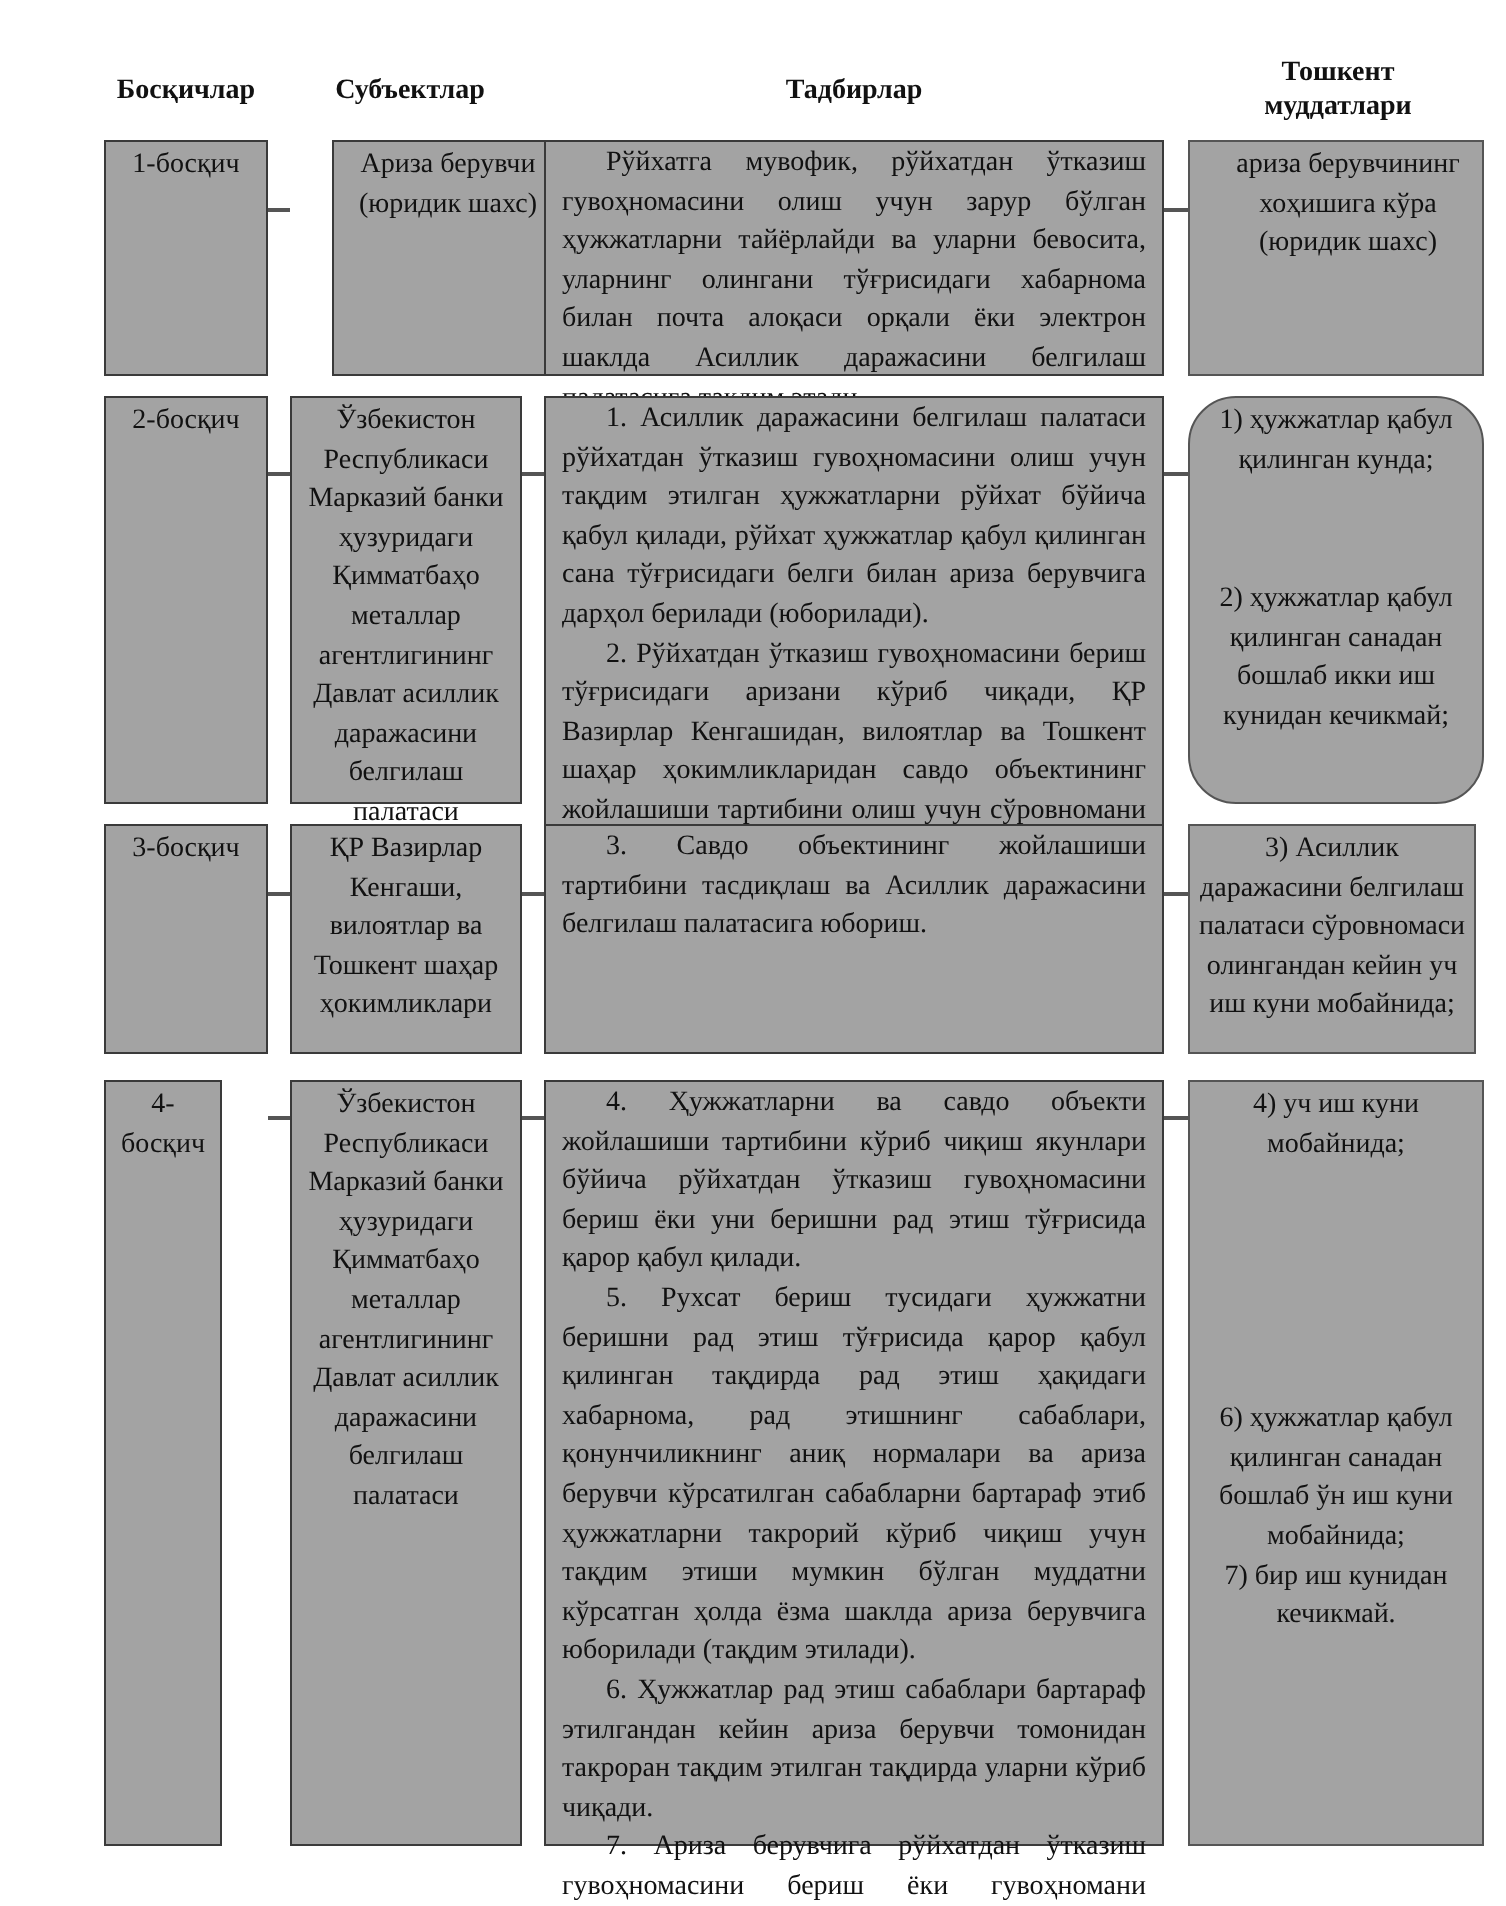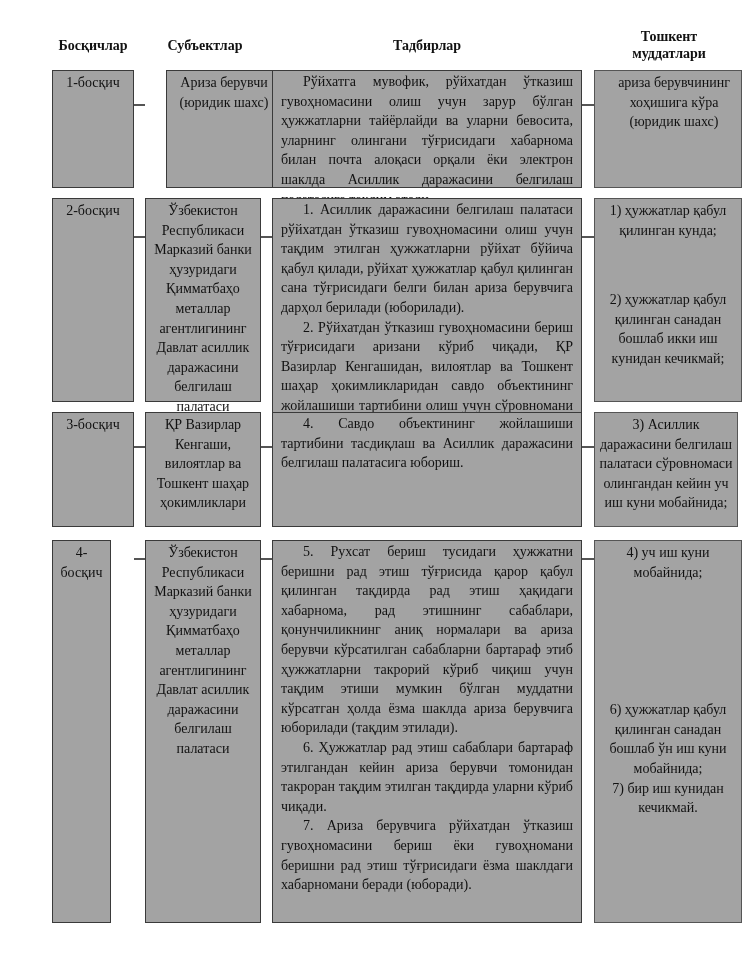--- a/index.html
+++ b/index.html
@@ -53,57 +53,58 @@
   <div class="box c" style="left:52px; top:198px; width:82px; height:204px;">
     <span>2-босқич</span>
   </div>
   <div class="box c" style="left:145px; top:198px; width:116px; height:204px;">
     <span>Ўзбекистон Республикаси Марказий банки ҳузуридаги Қимматбаҳо металлар агентлигининг Давлат асиллик даражасини белгилаш палатаси</span>
   </div>
   <div class="box j" style="left:272px; top:198px; width:310px; height:231px;">
     <p>1. Асиллик даражасини белгилаш палатаси рўйхатдан ўтказиш гувоҳномасини олиш учун тақдим этилган ҳужжатларни рўйхат бўйича қабул қилади, рўйхат ҳужжатлар қабул қилинган сана тўғрисидаги белги билан ариза берувчига дарҳол берилади (юборилади).</p>
     <p>2. Рўйхатдан ўтказиш гувоҳномасини бериш тўғрисидаги аризани кўриб чиқади, ҚР Вазирлар Кенгашидан, вилоятлар ва Тошкент шаҳар ҳокимликларидан савдо объектининг жойлашиши тартибини олиш учун сўровномани тайёрлайди, уларга юборади.</p>
   </div>
-  <div class="box c thin" style="left:594px; top:198px; width:148px; height:204px;">
+  <div class="box c thin" style="left:594px; top:198px; width:148px; height:204px;border-radius:24px;">
     <span class="gap">1) ҳужжатлар қабул қилинган кунда;</span>
     <span class="gap" style="margin-top:50px;">2) ҳужжатлар қабул қилинган санадан бошлаб икки иш кунидан кечикмай;</span>
   </div>
 </div>
 
 <div>
   <div class="conn" style="left:134px; top:446px; width:11px;"></div>
   <div class="conn" style="left:261px; top:446px; width:11px;"></div>
   <div class="conn" style="left:582px; top:446px; width:12px;"></div>
 
   <div class="box c" style="left:52px; top:412px; width:82px; height:115px;">
     <span>3-босқич</span>
   </div>
   <div class="box c" style="left:145px; top:412px; width:116px; height:115px;">
     <span>ҚР Вазирлар Кенгаши, вилоятлар ва Тошкент шаҳар ҳокимликлари</span>
   </div>
   <div class="box j" style="left:272px; top:412px; width:310px; height:115px;">
-    <p>4. Савдо объектининг жойлашиши тартибини тасдиқлаш ва Асиллик даражасини белгилаш палатасига юбориш.</p>
+    <p>3. Савдо объектининг жойлашиши тартибини тасдиқлаш ва Асиллик даражасини белгилаш палатасига юбориш.</p>
   </div>
   <div class="box c thin" style="left:594px; top:412px; width:144px; height:115px;">
     <span>3) Асиллик даражасини белгилаш палатаси сўровномаси олингандан кейин уч иш куни мобайнида;</span>
   </div>
 </div>
 
 <div>
   <div class="conn" style="left:134px; top:558px; width:11px;"></div>
   <div class="conn" style="left:261px; top:558px; width:11px;"></div>
   <div class="conn" style="left:582px; top:558px; width:12px;"></div>
 
   <div class="box c" style="left:52px; top:540px; width:59px; height:383px;">
     <span>4-босқич</span>
   </div>
   <div class="box c" style="left:145px; top:540px; width:116px; height:383px;">
     <span>Ўзбекистон Республикаси Марказий банки ҳузуридаги Қимматбаҳо металлар агентлигининг Давлат асиллик даражасини белгилаш палатаси</span>
   </div>
   <div class="box j" style="left:272px; top:540px; width:310px; height:383px;">
+    <p>4. Ҳужжатларни ва савдо объекти жойлашиши тартибини кўриб чиқиш якунлари бўйича рўйхатдан ўтказиш гувоҳномасини бериш ёки уни беришни рад этиш тўғрисида қарор қабул қилади.</p>
     <p>5. Рухсат бериш тусидаги ҳужжатни беришни рад этиш тўғрисида қарор қабул қилинган тақдирда рад этиш ҳақидаги хабарнома, рад этишнинг сабаблари, қонунчиликнинг аниқ нормалари ва ариза берувчи кўрсатилган сабабларни бартараф этиб ҳужжатларни такрорий кўриб чиқиш учун тақдим этиши мумкин бўлган муддатни кўрсатган ҳолда ёзма шаклда ариза берувчига юборилади (тақдим этилади).</p>
     <p>6. Ҳужжатлар рад этиш сабаблари бартараф этилгандан кейин ариза берувчи томонидан такроран тақдим этилган тақдирда уларни кўриб чиқади.</p>
     <p>7. Ариза берувчига рўйхатдан ўтказиш гувоҳномасини бериш ёки гувоҳномани беришни рад этиш тўғрисидаги ёзма шаклдаги хабарномани беради (юборади).</p>
   </div>
   <div class="box c thin" style="left:594px; top:540px; width:148px; height:383px;">
     <span class="gap">4) уч иш куни мобайнида;</span>
     <span class="gap" style="margin-top:118px;">6) ҳужжатлар қабул қилинган санадан бошлаб ўн иш куни мобайнида;</span>
     <span class="gap">7) бир иш кунидан кечикмай.</span>
   </div>
 </div>

